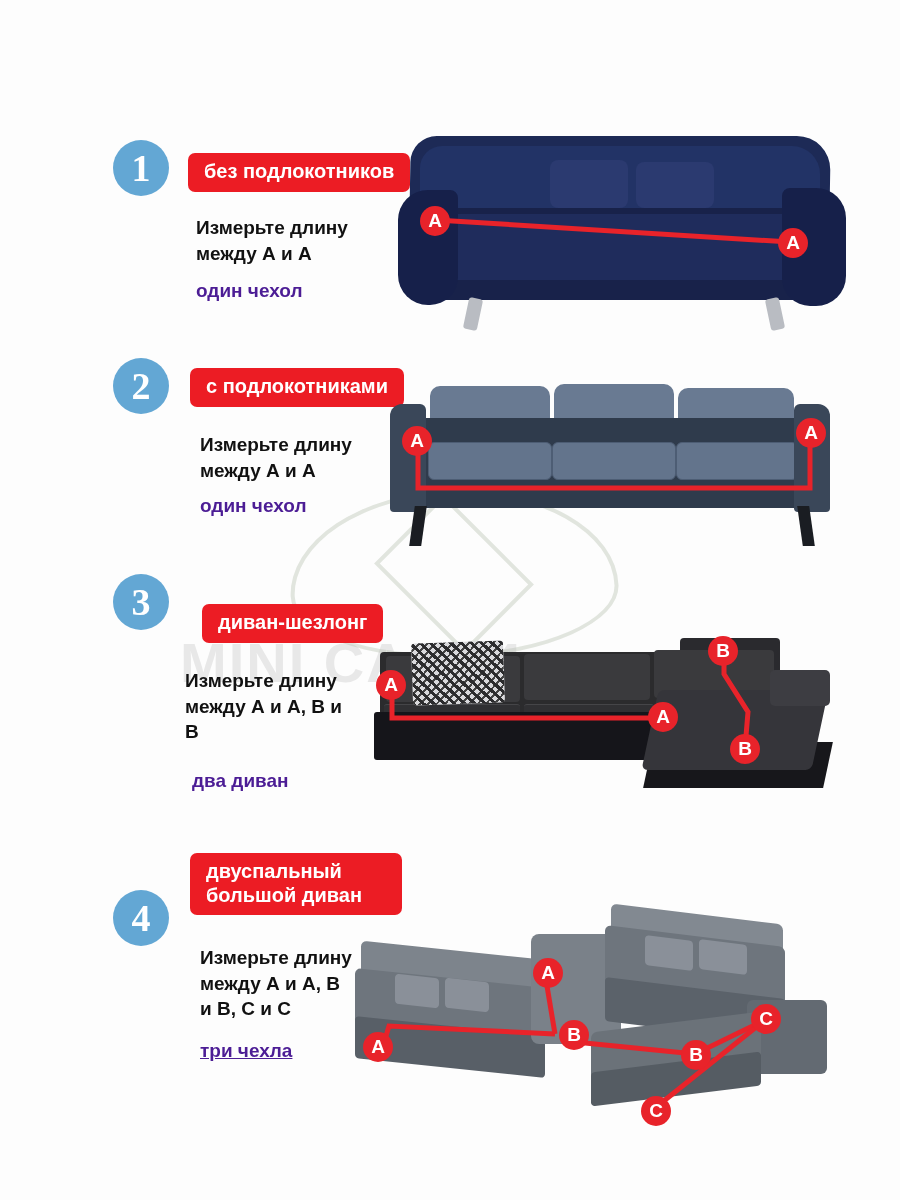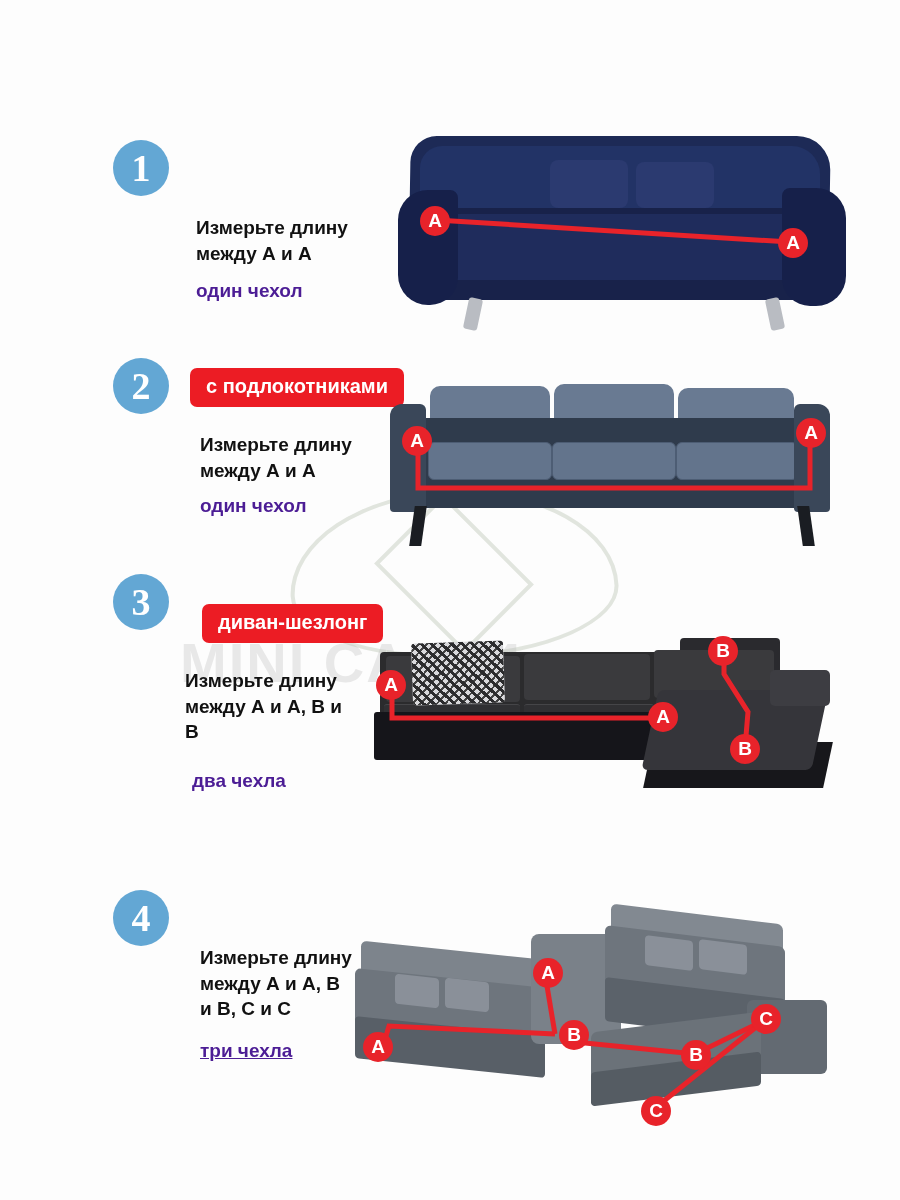--- a/index.html
+++ b/index.html
@@ -417,20 +417,21 @@
   <div class="watermark">
     <div class="wm-eye"></div>
     <div class="wm-eye2"></div>
     <div class="wm-text">MINI CAM24</div>
   </div>
 
   <div class="block" style="left:0;top:0;width:900px;height:340px;">
 
     <div class="num-circle" style="left:113px; top:140px;">1</div>
 
+    <div class="tag" style="left:188px; top:153px;">без подлокотников</div>
 
     <div class="instr" style="left:196px; top:215px; white-space:pre-line;">Измерьте длину
 между А и А</div>
 
     <div class="count" style="left:196px; top:280px;">один чехол</div>
 
     <div class="sofa" style="left:400px; top:130px; width:450px; height:200px;">
       <div class="s1-back"></div>
       <div class="s1-backshade"></div>
       <div class="s1-pillow" style="left:150px; top:30px; width:78px; height:48px;"></div>
@@ -485,21 +486,21 @@
   <div class="block" style="left:0;top:560px;width:900px;height:270px;">
 
     <div class="num-circle" style="left:113px; top:14px;">3</div>
 
     <div class="tag" style="left:202px; top:44px;">диван-шезлонг</div>
 
     <div class="instr" style="left:185px; top:108px; white-space:pre-line;">Измерьте длину
 между А и А, В и
 В</div>
 
-    <div class="count" style="left:192px; top:210px;">два чехла</div>
+    <div class="count" style="left:192px; top:210px;">два диван</div>
 
     <div class="sofa" style="left:350px; top:48px; width:500px; height:220px;">
       <div class="s3-backR"></div>
       <div class="s3-main"></div>
       <div class="s3-backcush" style="left:36px; top:48px; width:134px; height:46px;"></div>
       <div class="s3-backcush" style="left:174px; top:46px; width:126px; height:46px;"></div>
       <div class="s3-backcush" style="left:304px; top:42px; width:120px; height:48px;"></div>
       <div class="s3-seatcush" style="left:34px; top:96px; width:136px; height:22px;"></div>
       <div class="s3-seatcush" style="left:174px; top:96px; width:130px; height:22px;"></div>
       <div class="s3-base"></div>
@@ -516,20 +517,22 @@
       <div class="marker" style="left:298px; top:94px;">A</div>
       <div class="marker" style="left:358px; top:28px;">B</div>
       <div class="marker" style="left:380px; top:126px;">B</div>
     </div>
   </div>
 
   <div class="block" style="left:0;top:830px;width:900px;height:340px;">
 
     <div class="num-circle" style="left:113px; top:60px;">4</div>
 
+    <div class="tag two-line" style="left:190px; top:23px; white-space:pre-line;">двуспальный
+большой диван</div>
 
     <div class="instr" style="left:200px; top:115px; white-space:pre-line;">Измерьте длину
 между А и А, В
 и В, С и С</div>
 
     <div class="count" style="left:200px; top:210px;text-decoration:underline;">три чехла</div>
 
     <div class="sofa" style="left:355px; top:100px; width:500px; height:230px;">
       <div class="s4-leftback"></div>
       <div class="s4-left"></div>

